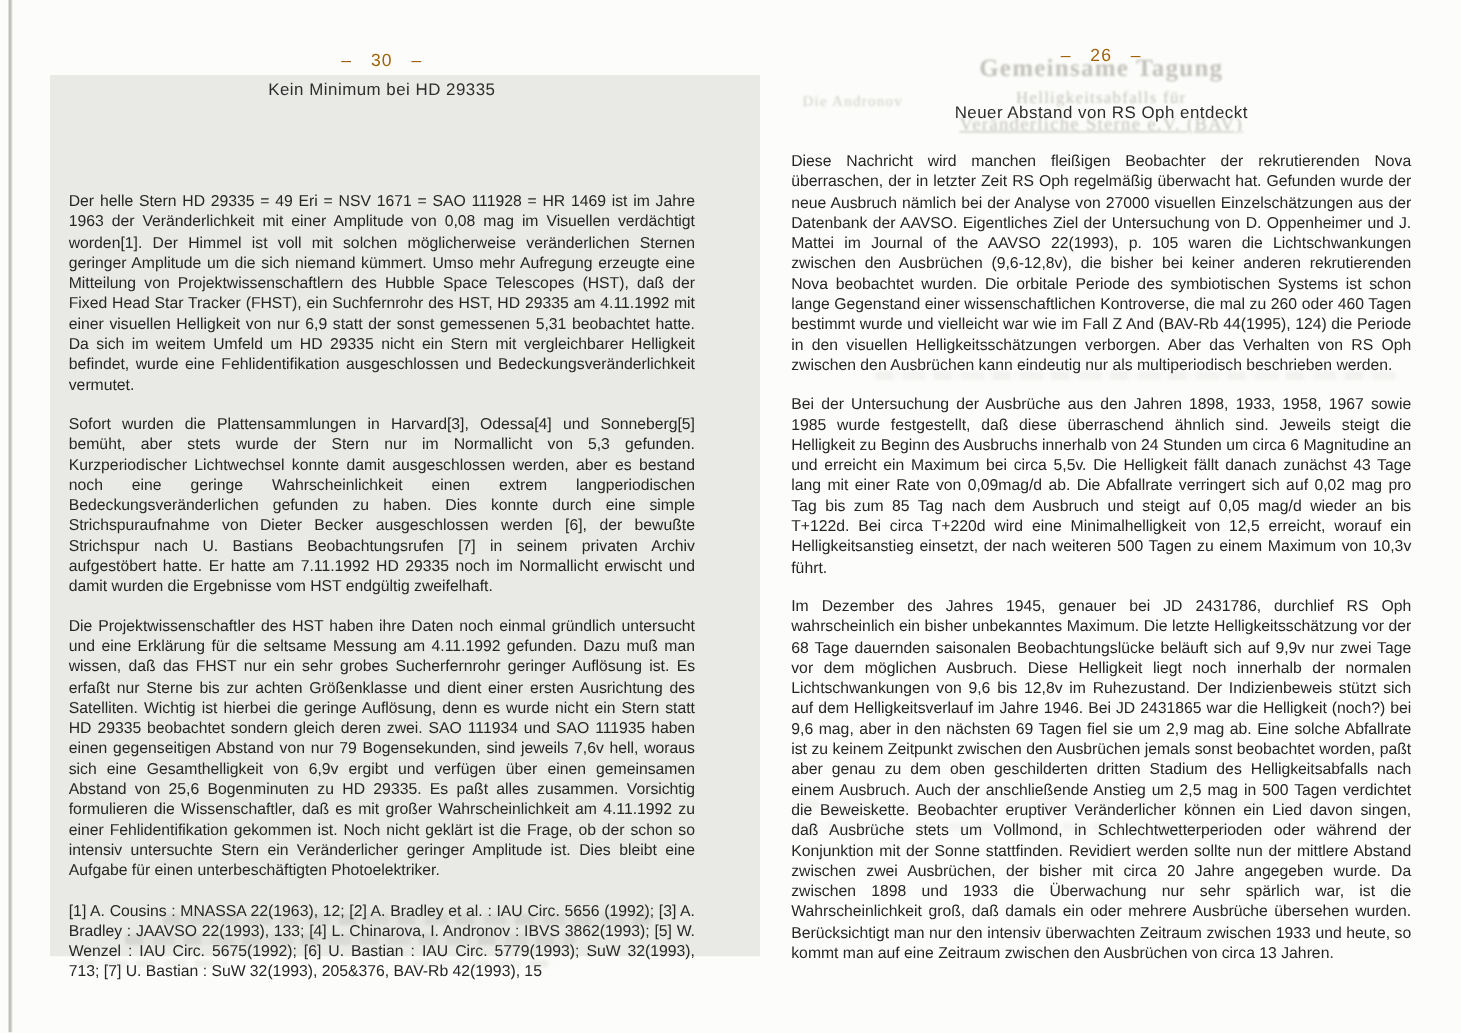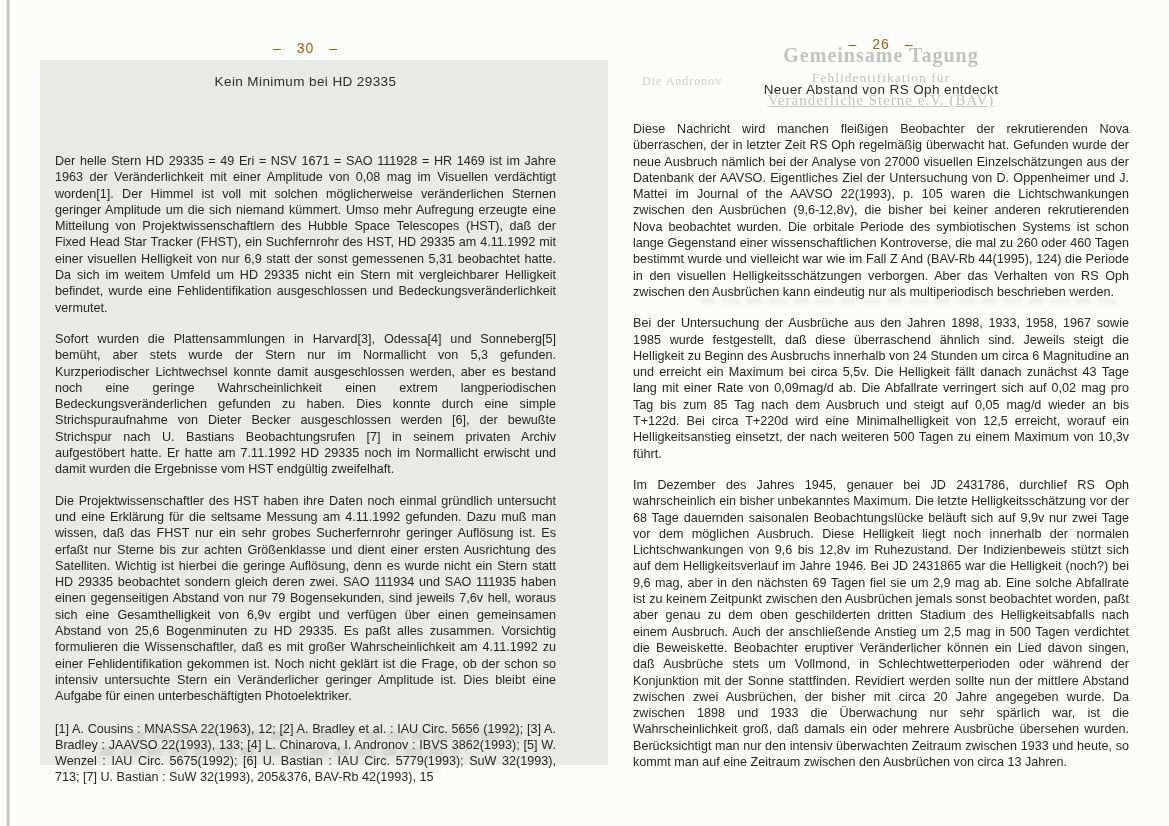--- a/index.html
+++ b/index.html
@@ -24,21 +24,21 @@
     font-size:14px; color:#a16207; letter-spacing:1px; word-spacing:10px;
     z-index:2;
   }
   .pageno.left  { left:55px;  top:40px; width:501px; }
   .pageno.right { left:633px; top:36px; width:496px; }
   .title {
     position:absolute; text-align:center;
     font-size:13.5px; color:#2d2d2d; letter-spacing:0.4px;
     z-index:2;
   }
-  .title.left-title  { left:55px;  top:74px; width:501px; }
+  .title.left-title  { left:55px;  top:64px; width:501px; }
   .title.right-title { left:633px; top:82px; width:496px; }
   .col {
     position:absolute;
     font-size:12.6px; line-height:16.3px;
     text-align:justify;
     z-index:2;
   }
   .col.left-col  { left:55px;  top:117px; width:501px;margin-top:36px; }
   .col.right-col { left:633px; top:121px; width:496px; }
   .col p { margin:0 0 15px 0; }
@@ -86,21 +86,21 @@
   <div class="title left-title">Kein Minimum bei HD 29335</div>
   <div class="col left-col">
     <p>Der helle Stern HD 29335 = 49 Eri = NSV 1671 = SAO 111928 = HR 1469 ist im Jahre 1963 der Veränderlichkeit mit einer Amplitude von 0,08 mag im Visuellen verdächtigt worden[1]. Der Himmel ist voll mit solchen möglicherweise veränderlichen Sternen geringer Amplitude um die sich niemand kümmert. Umso mehr Aufregung erzeugte eine Mitteilung von Projektwissenschaftlern des Hubble Space Telescopes (HST), daß der Fixed Head Star Tracker (FHST), ein Suchfernrohr des HST, HD 29335 am 4.11.1992 mit einer visuellen Helligkeit von nur 6,9 statt der sonst gemessenen 5,31 beobachtet hatte. Da sich im weitem Umfeld um HD 29335 nicht ein Stern mit vergleichbarer Helligkeit befindet, wurde eine Fehlidentifikation ausgeschlossen und Bedeckungsveränderlichkeit vermutet.</p>
     <p>Sofort wurden die Plattensammlungen in Harvard[3], Odessa[4] und Sonneberg[5] bemüht, aber stets wurde der Stern nur im Normallicht von 5,3 gefunden. Kurzperiodischer Lichtwechsel konnte damit ausgeschlossen werden, aber es bestand noch eine geringe Wahrscheinlichkeit einen extrem langperiodischen Bedeckungsveränderlichen gefunden zu haben. Dies konnte durch eine simple Strichspuraufnahme von Dieter Becker ausgeschlossen werden [6], der bewußte Strichspur nach U. Bastians Beobachtungsrufen [7] in seinem privaten Archiv aufgestöbert hatte. Er hatte am 7.11.1992 HD 29335 noch im Normallicht erwischt und damit wurden die Ergebnisse vom HST endgültig zweifelhaft.</p>
     <p>Die Projektwissenschaftler des HST haben ihre Daten noch einmal gründlich untersucht und eine Erklärung für die seltsame Messung am 4.11.1992 gefunden. Dazu muß man wissen, daß das FHST nur ein sehr grobes Sucherfernrohr geringer Auflösung ist. Es erfaßt nur Sterne bis zur achten Größenklasse und dient einer ersten Ausrichtung des Satelliten. Wichtig ist hierbei die geringe Auflösung, denn es wurde nicht ein Stern statt HD 29335 beobachtet sondern gleich deren zwei. SAO 111934 und SAO 111935 haben einen gegenseitigen Abstand von nur 79 Bogensekunden, sind jeweils 7,6v hell, woraus sich eine Gesamthelligkeit von 6,9v ergibt und verfügen über einen gemeinsamen Abstand von 25,6 Bogenminuten zu HD 29335. Es paßt alles zusammen. Vorsichtig formulieren die Wissenschaftler, daß es mit großer Wahrscheinlichkeit am 4.11.1992 zu einer Fehlidentifikation gekommen ist. Noch nicht geklärt ist die Frage, ob der schon so intensiv untersuchte Stern ein Veränderlicher geringer Amplitude ist. Dies bleibt eine Aufgabe für einen unterbeschäftigten Photoelektriker.</p>
     <p class="refs">[1] A. Cousins : MNASSA 22(1963), 12; [2] A. Bradley et al. : IAU Circ. 5656 (1992); [3] A. Bradley : JAAVSO 22(1993), 133; [4] L. Chinarova, I. Andronov : IBVS 3862(1993); [5] W. Wenzel : IAU Circ. 5675(1992); [6] U. Bastian : IAU Circ. 5779(1993); SuW 32(1993), 713; [7] U. Bastian : SuW 32(1993), 205&amp;376, BAV-Rb 42(1993), 15</p>
   </div>
 
   <div class="ghost g1">Gemeinsame Tagung</div>
   <div class="ghost g2">Die Andronov</div>
-  <div class="ghost g3">Fehlidentifikation für</div>
+  <div class="ghost g3">Helligkeitsabfalls für</div>
   <div class="ghost g4">Veränderliche Sterne e.V. (BAV)</div>
 
   <div class="pageno right">– 26 –</div>
   <div class="title right-title">Neuer Abstand von RS Oph entdeckt</div>
   <div class="col right-col">
     <p>Diese Nachricht wird manchen fleißigen Beobachter der rekrutierenden Nova überraschen, der in letzter Zeit RS Oph regelmäßig überwacht hat. Gefunden wurde der neue Ausbruch nämlich bei der Analyse von 27000 visuellen Einzelschätzungen aus der Datenbank der AAVSO. Eigentliches Ziel der Untersuchung von D. Oppenheimer und J. Mattei im Journal of the AAVSO 22(1993), p. 105 waren die Lichtschwankungen zwischen den Ausbrüchen (9,6-12,8v), die bisher bei keiner anderen rekrutierenden Nova beobachtet wurden. Die orbitale Periode des symbiotischen Systems ist schon lange Gegenstand einer wissenschaftlichen Kontroverse, die mal zu 260 oder 460 Tagen bestimmt wurde und vielleicht war wie im Fall Z And (BAV-Rb 44(1995), 124) die Periode in den visuellen Helligkeitsschätzungen verborgen. Aber das Verhalten von RS Oph zwischen den Ausbrüchen kann eindeutig nur als multiperiodisch beschrieben werden.</p>
     <p>Bei der Untersuchung der Ausbrüche aus den Jahren 1898, 1933, 1958, 1967 sowie 1985 wurde festgestellt, daß diese überraschend ähnlich sind. Jeweils steigt die Helligkeit zu Beginn des Ausbruchs innerhalb von 24 Stunden um circa 6 Magnitudine an und erreicht ein Maximum bei circa 5,5v. Die Helligkeit fällt danach zunächst 43 Tage lang mit einer Rate von 0,09mag/d ab. Die Abfallrate verringert sich auf 0,02 mag pro Tag bis zum 85 Tag nach dem Ausbruch und steigt auf 0,05 mag/d wieder an bis T+122d. Bei circa T+220d wird eine Minimalhelligkeit von 12,5 erreicht, worauf ein Helligkeitsanstieg einsetzt, der nach weiteren 500 Tagen zu einem Maximum von 10,3v führt.</p>
     <p>Im Dezember des Jahres 1945, genauer bei JD 2431786, durchlief RS Oph wahrscheinlich ein bisher unbekanntes Maximum. Die letzte Helligkeitsschätzung vor der 68 Tage dauernden saisonalen Beobachtungslücke beläuft sich auf 9,9v nur zwei Tage vor dem möglichen Ausbruch. Diese Helligkeit liegt noch innerhalb der normalen Lichtschwankungen von 9,6 bis 12,8v im Ruhezustand. Der Indizienbeweis stützt sich auf dem Helligkeitsverlauf im Jahre 1946. Bei JD 2431865 war die Helligkeit (noch?) bei 9,6 mag, aber in den nächsten 69 Tagen fiel sie um 2,9 mag ab. Eine solche Abfallrate ist zu keinem Zeitpunkt zwischen den Ausbrüchen jemals sonst beobachtet worden, paßt aber genau zu dem oben geschilderten dritten Stadium des Helligkeitsabfalls nach einem Ausbruch. Auch der anschließende Anstieg um 2,5 mag in 500 Tagen verdichtet die Beweiskette. Beobachter eruptiver Veränderlicher können ein Lied davon singen, daß Ausbrüche stets um Vollmond, in Schlechtwetterperioden oder während der Konjunktion mit der Sonne stattfinden. Revidiert werden sollte nun der mittlere Abstand zwischen zwei Ausbrüchen, der bisher mit circa 20 Jahre angegeben wurde. Da zwischen 1898 und 1933 die Überwachung nur sehr spärlich war, ist die Wahrscheinlichkeit groß, daß damals ein oder mehrere Ausbrüche übersehen wurden. Berücksichtigt man nur den intensiv überwachten Zeitraum zwischen 1933 und heute, so kommt man auf eine Zeitraum zwischen den Ausbrüchen von circa 13 Jahren.</p>
   </div>
 

